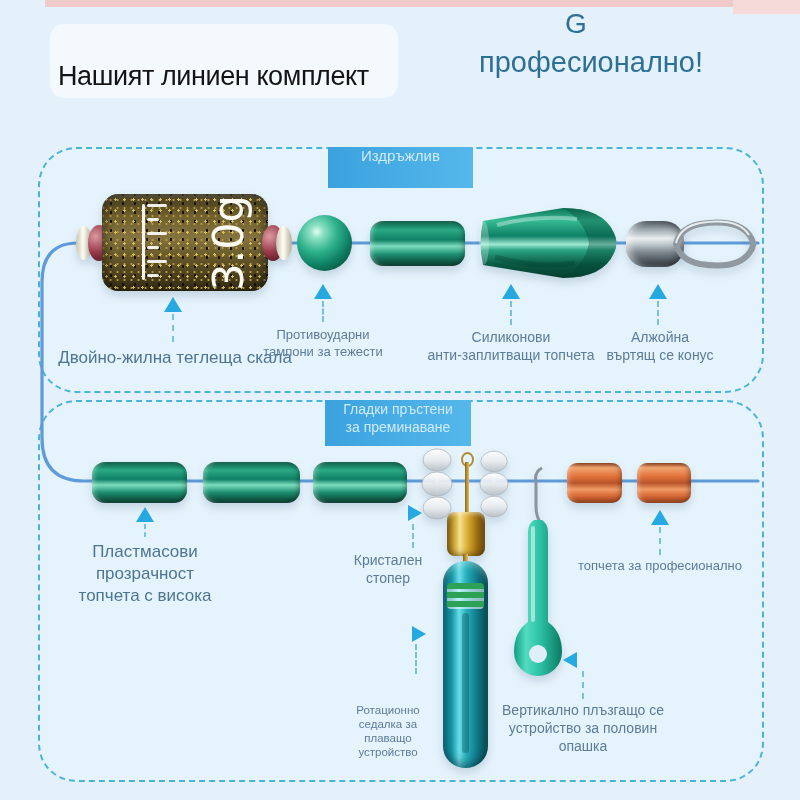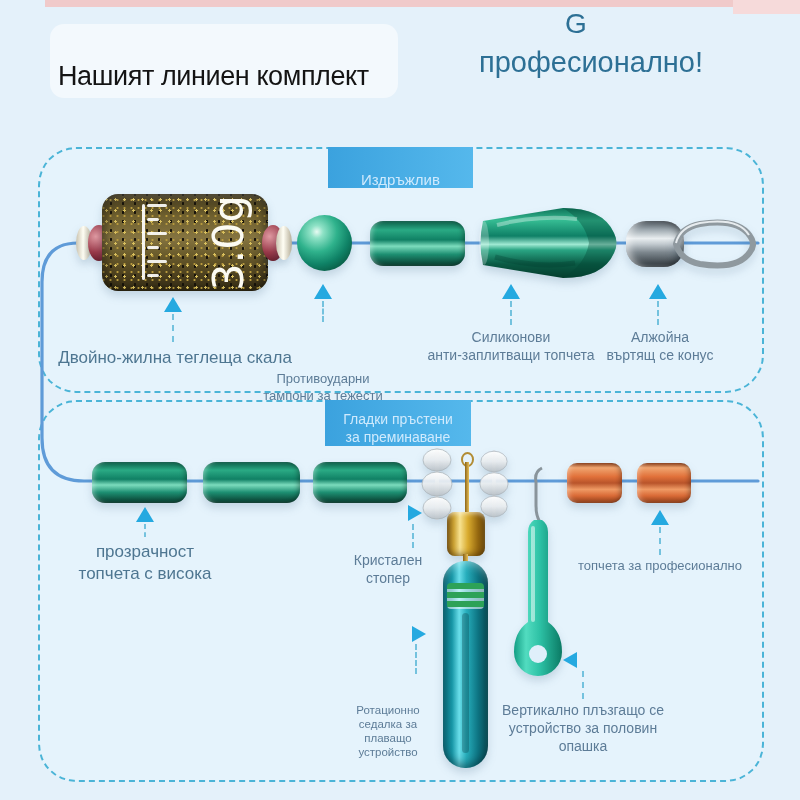--- a/index.html
+++ b/index.html
@@ -8,21 +8,21 @@
   .abs{position:absolute;}
   
   .pink-strip{background:#f0caca;}
   .pink-corner{background:#f6dada;}
   .title-card{background:rgba(255,255,255,.55);border-radius:14px;}
   .page-title{font-size:27px;color:#141414;letter-spacing:-.4px;white-space:nowrap;}
   .slogan{color:#2d7095;text-align:center;white-space:nowrap;}
   
   .panel{border:2px dashed #4ab4d7;border-radius:38px;background:rgba(230,245,253,.6);}
   .panel-tag{background:linear-gradient(90deg,#3ba2de,#55b8ec);color:#cfeafd;
-             display:flex;flex-direction:column;align-items:center;justify-content:flex-end;
+             display:flex;flex-direction:column;align-items:center;justify-content:flex-start;
              text-align:center;}
   
   .label{color:#5d7c97;text-align:center;line-height:1.28;}
   .label span{display:block;}
   .label-lg{color:#4e7691;}
   .arr-up{width:0;height:0;border-left:9px solid transparent;border-right:9px solid transparent;
           border-bottom:15px solid #25a9e0;}
   .arr-right{width:0;height:0;border-top:8px solid transparent;border-bottom:8px solid transparent;
           border-left:14px solid #25a9e0;}
   .arr-left{width:0;height:0;border-top:8px solid transparent;border-bottom:8px solid transparent;
@@ -143,21 +143,21 @@
 </svg>
 
 <div class="abs arr-up" style="left:164px;top:297px;"></div>
 <div class="abs stem-v" style="left:172px;top:314px;height:28px;"></div>
 <div class="abs label label-lg" style="left:40px;top:347px;width:270px;font-size:17px;">
   <span>Двойно-жилна теглеща скала</span>
 </div>
 
 <div class="abs arr-up" style="left:314px;top:284px;"></div>
 <div class="abs stem-v" style="left:322px;top:301px;height:21px;"></div>
-<div class="abs label" style="left:243px;top:327px;width:160px;font-size:13px;margin-top:44px;">
+<div class="abs label" style="left:243px;top:327px;width:160px;font-size:13px;">
   <span>Противоударни</span>
   <span>тампони за тежести</span>
 </div>
 
 <div class="abs arr-up" style="left:502px;top:284px;"></div>
 <div class="abs stem-v" style="left:510px;top:301px;height:24px;"></div>
 <div class="abs label" style="left:420px;top:329px;width:182px;font-size:14px;">
   <span>Силиконови</span>
   <span>анти-заплитващи топчета</span>
 </div>
@@ -219,20 +219,21 @@
   <circle cx="26" cy="190" r="9" fill="#dfeffa"></circle>
   <path d="M21 64 L21 156" stroke="rgba(255,255,255,.5)" stroke-width="4" stroke-linecap="round"></path>
 </svg>
 
 <div class="abs orange-bead comp" style="left:567px;top:463px;width:55px;height:40px;"></div>
 <div class="abs orange-bead comp" style="left:637px;top:463px;width:54px;height:40px;"></div>
 
 <div class="abs arr-up" style="left:136px;top:507px;"></div>
 <div class="abs stem-v" style="left:144px;top:524px;height:13px;"></div>
 <div class="abs label label-lg" style="left:30px;top:541px;width:230px;font-size:17px;">
+  <span>Пластмасови</span>
   <span>прозрачност</span>
   <span>топчета с висока</span>
 </div>
 
 <div class="abs arr-right" style="left:408px;top:505px;"></div>
 <div class="abs stem-v" style="left:412px;top:524px;height:24px;"></div>
 <div class="abs label" style="left:330px;top:552px;width:116px;font-size:14px;">
   <span>Кристален</span>
   <span>стопер</span>
 </div>

